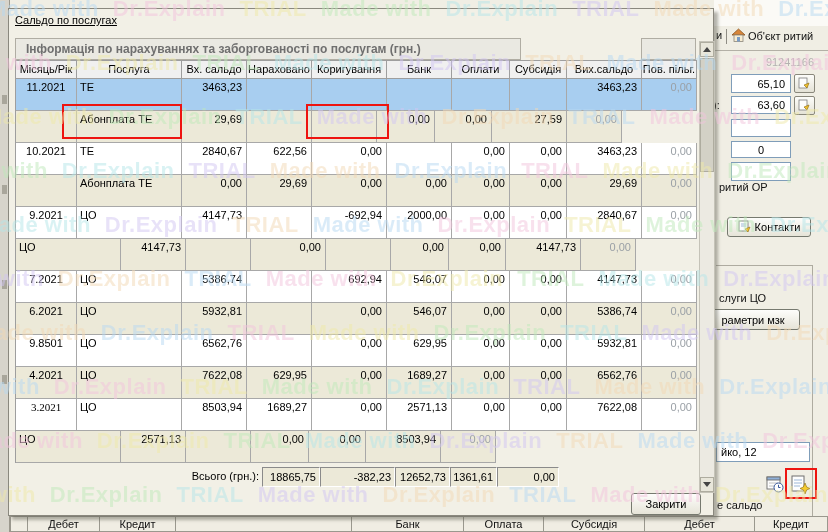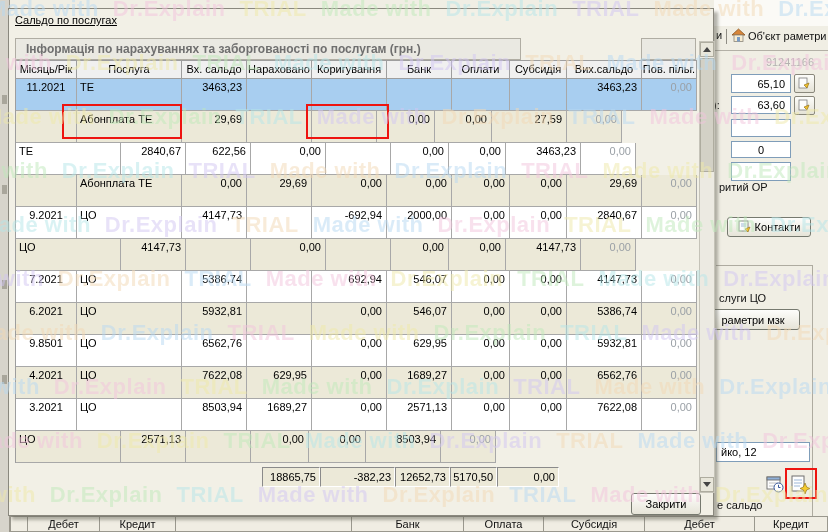--- a/index.html
+++ b/index.html
@@ -74,21 +74,21 @@
 
   <span class="abs txt" style="left:716px;top:29px">и</span>
   <div class="abs tab-sep"></div>
   <span class="abs" style="left:731px;top:28px">
     <svg width="15" height="15" viewBox="0 0 15 15">
       <polygon points="7.5,1 14,7 1,7" fill="#d8863a" stroke="#8a5420" stroke-width="0.8"></polygon>
       <rect x="3" y="7" width="9" height="6.5" fill="#f6ecd2" stroke="#8a857a" stroke-width="0.8"></rect>
       <rect x="6" y="9" width="3" height="4.5" fill="#7a9cc6"></rect>
     </svg>
   </span>
-  <span class="abs txt" style="left:748px;top:30px">Об'єкт раметри</span>
+  <span class="abs txt" style="left:748px;top:30px">Об'єкт ритий</span>
 
   <div class="abs panel-line"></div>
   <span class="abs txt acct" style="left:744px;top:56px;width:70px">91241166</span>
 
   <input class="abs xp-input" style="left: 731px; top: 74px; width: 60px; height: 19px;" value="65,10">
   <div class="abs icon-btn" style="left:794px;top:74px;width:21px;height:19px">
     <svg width="13" height="13" viewBox="0 0 13 13">
       <rect x="1" y="1" width="8" height="10" fill="#fdfdfd" stroke="#7d7d7d" stroke-width="0.8"></rect>
       <path d="M6 8 L11 6 L9 11 Z" fill="#f2c230" stroke="#96761c" stroke-width="0.7"></path>
     </svg>
@@ -199,20 +199,21 @@
           <div class="gcell body al-l" style="width: 105px;">Абонплата ТЕ</div>
           <div class="gcell body al-r" style="width: 65px;">29,69</div>
           <div class="gcell body al-r" style="width: 65px;"></div>
           <div class="gcell body al-r" style="width: 65px;"></div>
           <div class="gcell body al-r" style="width: 58px;">0,00</div>
           <div class="gcell body al-r" style="width: 57px;">0,00</div>
           <div class="gcell body al-r" style="width: 75px;">27,59</div>
           <div class="gcell body al-r gray-val" style="width: 55px;">0,00</div>
         </div>
         <div class="grow row-norm">
+          <div class="gcell body al-c" style="width: 61px;">10.2021</div>
           <div class="gcell body al-l" style="width: 105px;">ТЕ</div>
           <div class="gcell body al-r" style="width: 65px;">2840,67</div>
           <div class="gcell body al-r" style="width: 65px;">622,56</div>
           <div class="gcell body al-r" style="width: 75px;">0,00</div>
           <div class="gcell body al-r" style="width: 65px;"></div>
           <div class="gcell body al-r" style="width: 58px;">0,00</div>
           <div class="gcell body al-r" style="width: 57px;">0,00</div>
           <div class="gcell body al-r" style="width: 75px;">3463,23</div>
           <div class="gcell body al-r gray-val" style="width: 55px;">0,00</div>
         </div>
@@ -293,21 +294,21 @@
           <div class="gcell body al-r" style="width: 65px;">7622,08</div>
           <div class="gcell body al-r" style="width: 65px;">629,95</div>
           <div class="gcell body al-r" style="width: 75px;">0,00</div>
           <div class="gcell body al-r" style="width: 65px;">1689,27</div>
           <div class="gcell body al-r" style="width: 58px;">0,00</div>
           <div class="gcell body al-r" style="width: 57px;">0,00</div>
           <div class="gcell body al-r" style="width: 75px;">6562,76</div>
           <div class="gcell body al-r gray-val" style="width: 55px;">0,00</div>
         </div>
         <div class="grow row-norm">
-          <div class="gcell body al-c" style="width: 61px;">3.2021</div>
+          <div class="gcell body al-c" style="width: 61px; font-family: Liberation Serif, serif;">3.2021</div>
           <div class="gcell body al-l" style="width: 105px;">ЦО</div>
           <div class="gcell body al-r" style="width: 65px;">8503,94</div>
           <div class="gcell body al-r" style="width: 65px;">1689,27</div>
           <div class="gcell body al-r" style="width: 75px;">0,00</div>
           <div class="gcell body al-r" style="width: 65px;">2571,13</div>
           <div class="gcell body al-r" style="width: 58px;">0,00</div>
           <div class="gcell body al-r" style="width: 57px;">0,00</div>
           <div class="gcell body al-r" style="width: 75px;">7622,08</div>
           <div class="gcell body al-r gray-val" style="width: 55px;">0,00</div>
         </div>
@@ -315,25 +316,26 @@
           <div class="gcell body al-l" style="width: 105px;">ЦО</div>
           <div class="gcell body al-r" style="width: 65px;">2571,13</div>
           <div class="gcell body al-r" style="width: 65px;"></div>
           <div class="gcell body al-r" style="width: 58px;">0,00</div>
           <div class="gcell body al-r" style="width: 57px;">0,00</div>
           <div class="gcell body al-r" style="width: 75px;">8503,94</div>
           <div class="gcell body al-r gray-val" style="width: 55px;">0,00</div>
         </div>
       </div>
 
+    <span class="abs tot-label" style="left:100px;top:461px;width:150px">Всього (грн.):</span>
     <div id="totals">
         <div class="abs tot-box" style="left: 253px; top: 458px; width: 58px;">18865,75</div>
         <div class="abs tot-box" style="left: 311px; top: 458px; width: 75px;">-382,23</div>
         <div class="abs tot-box" style="left: 386px; top: 458px; width: 55px;">12652,73</div>
-        <div class="abs tot-box" style="left: 441px; top: 458px; width: 47px;">5170,50</div>
+        <div class="abs tot-box" style="left: 441px; top: 458px; width: 47px;">1361,61</div>
         <div class="abs tot-box" style="left: 488px; top: 458px; width: 62px;">0,00</div>
       </div>
 
     <div class="abs sb-track">
       <div class="abs sb-btn" style="top:0">
           <div class="tri-up"></div>
         </div>
       <div class="abs sb-thumb"></div>
       <div class="abs sb-btn" style="bottom:0">
           <div class="tri-down"></div>

